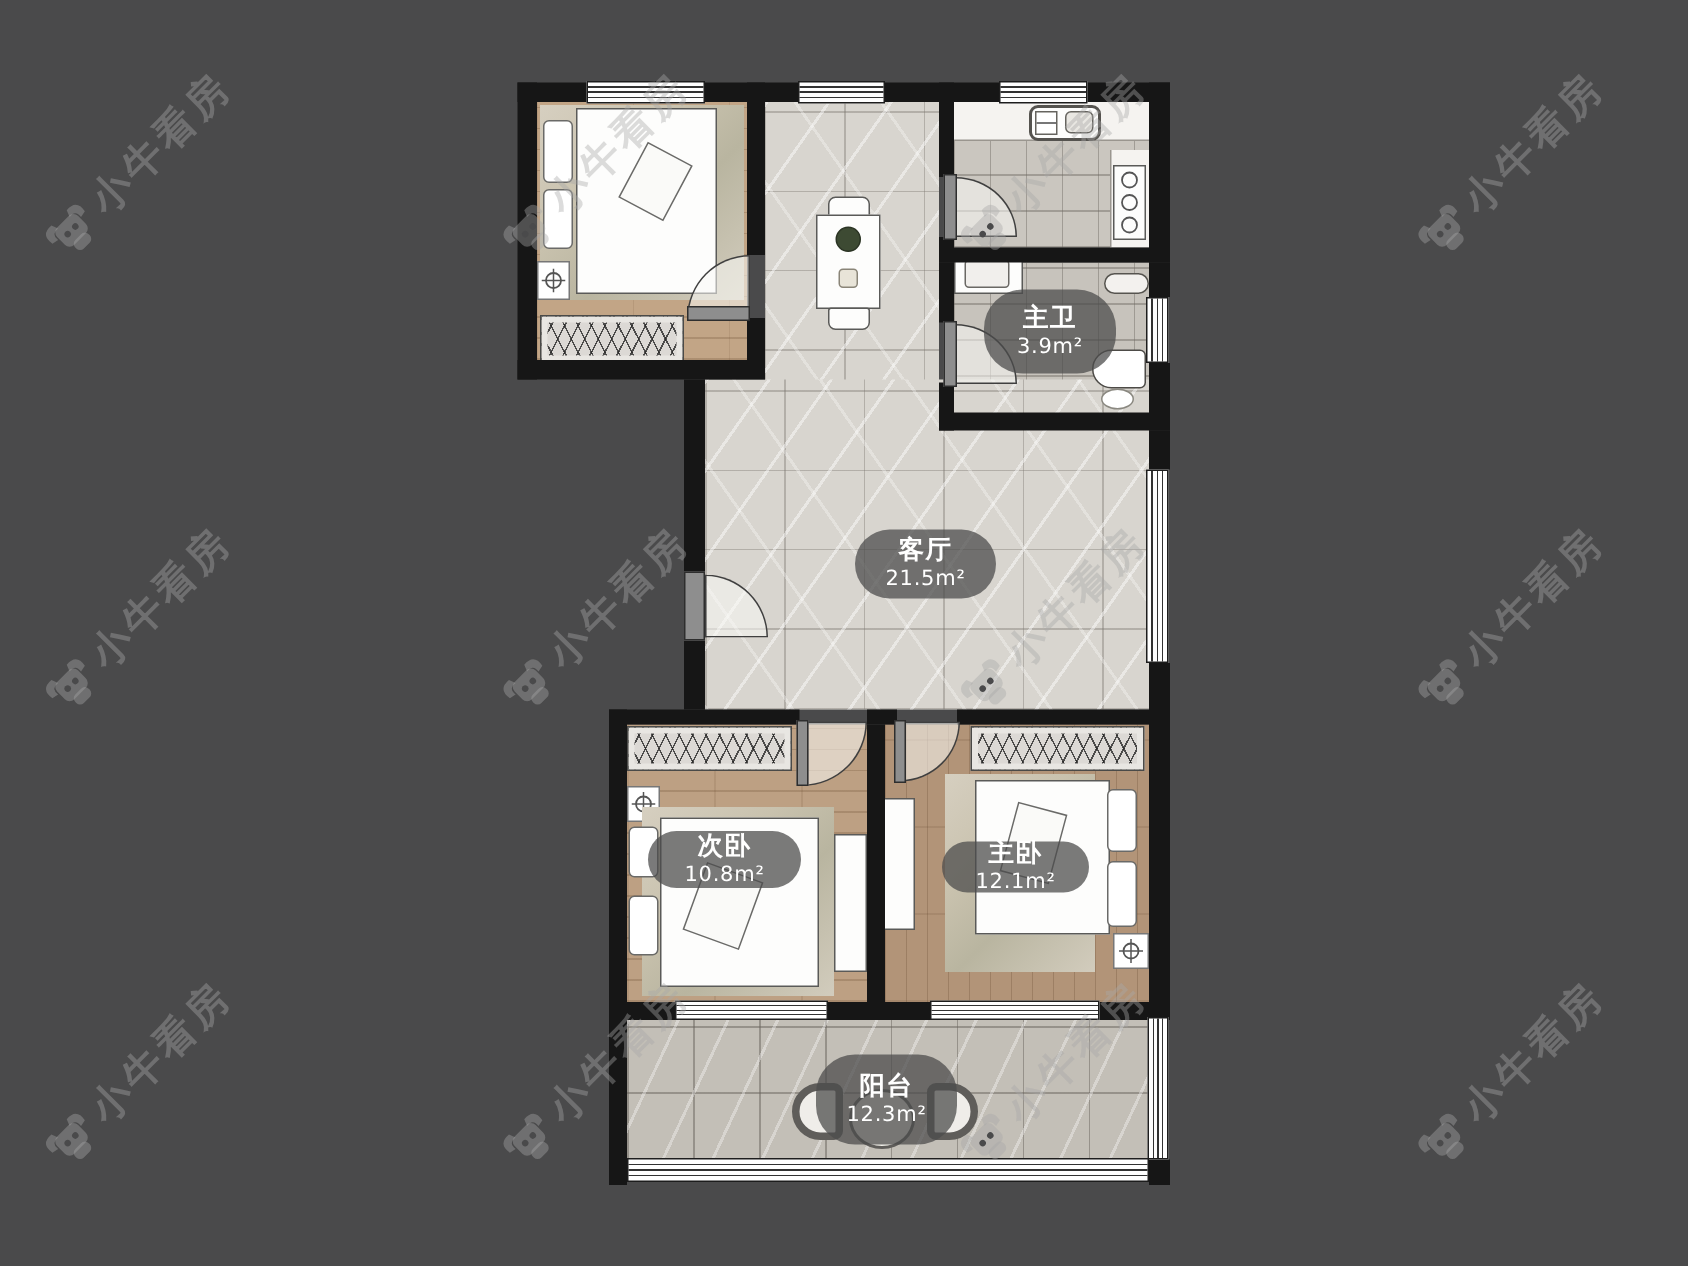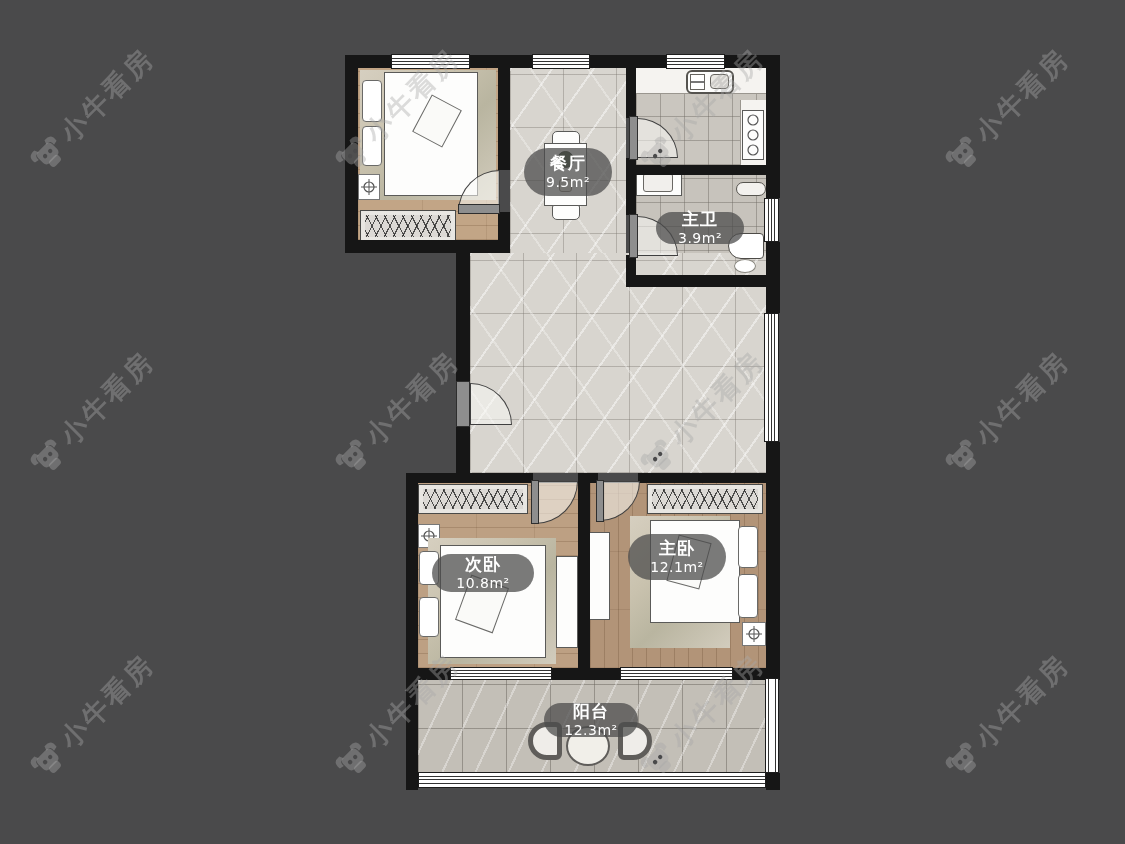--- a/index.html
+++ b/index.html
@@ -205,37 +205,37 @@
 
   <div class="swing tr" style="left:637px;top:216px;width:41px;height:40px;"></div>
   <div class="leaf" style="left:629px;top:214px;width:9px;height:44px;"></div>
 
   <div class="swing br" style="left:535px;top:481px;width:43px;height:43px;"></div>
   <div class="leaf" style="left:531px;top:480px;width:8px;height:44px;"></div>
 
   <div class="swing br" style="left:600px;top:481px;width:40px;height:40px;"></div>
   <div class="leaf" style="left:596px;top:480px;width:8px;height:42px;"></div>
 
-  <div class="pill" style="left:524px;top:148px;width:88px;height:48px;">
-    <span class="nm">餐厅</span>
-    <span class="ar">9.5m²</span>
-  </div>
-  <div class="pill" style="left:656px;top:212px;width:88px;height:32px;">
+  <div class="pill" style="left:656px;top:193px;width:88px;height:56px;">
     <span class="nm">主卫</span>
     <span class="ar">3.9m²</span>
+  </div>
+  <div class="pill" style="left:570px;top:353px;width:94px;height:46px;">
+    <span class="nm">客厅</span>
+    <span class="ar">21.5m²</span>
   </div>
   <div class="pill" style="left:432px;top:554px;width:102px;height:38px;">
     <span class="nm">次卧</span>
     <span class="ar">10.8m²</span>
   </div>
-  <div class="pill" style="left:628px;top:534px;width:98px;height:46px;">
+  <div class="pill" style="left:628px;top:561px;width:98px;height:34px;">
     <span class="nm">主卧</span>
     <span class="ar">12.1m²</span>
   </div>
-  <div class="pill" style="left:544px;top:703px;width:94px;height:34px;">
+  <div class="pill" style="left:544px;top:703px;width:94px;height:60px;">
     <span class="nm">阳台</span>
     <span class="ar">12.3m²</span>
   </div>
 
 <div class="wm" style="display: flex; left: 12px; top: 92px;">
     <svg viewBox="0 0 40 40" fill="currentColor">
       <path d="M3 16 Q1 5 12 6 L14 11 Q7 10 8 17 Z"></path>
       <path d="M37 16 Q39 5 28 6 L26 11 Q33 10 32 17 Z"></path>
       <rect x="9" y="10" width="22" height="18" rx="5"></rect>
       <rect x="13" y="26" width="14" height="9" rx="4"></rect>

